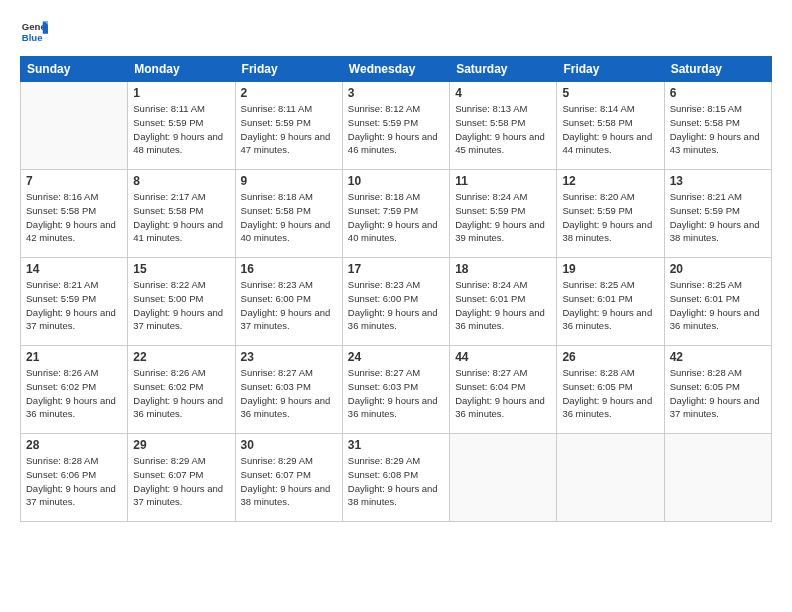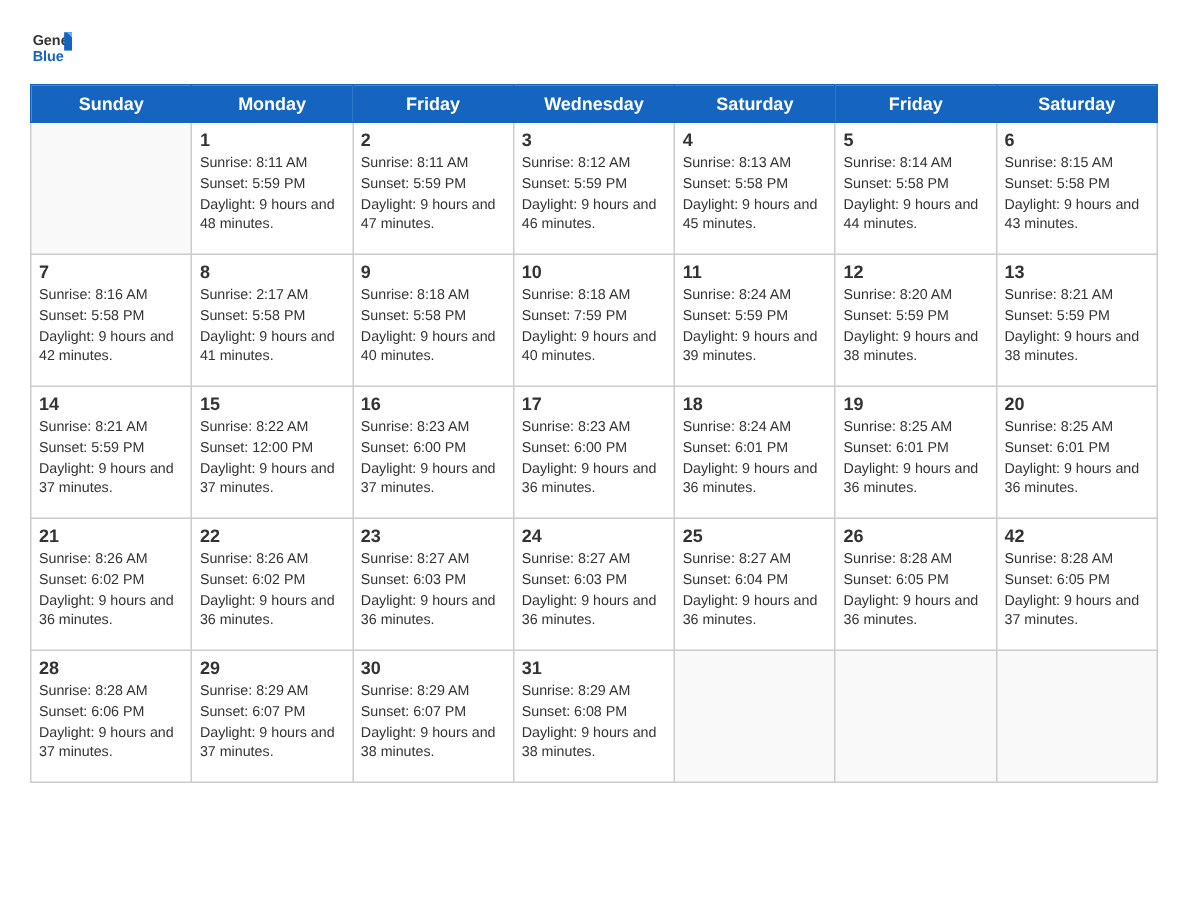--- a/index.html
+++ b/index.html
@@ -49,21 +49,21 @@
       width: 100%;
       border-collapse: collapse;
       border: 1px solid #ccc;
     }
     .calendar th {
       background: #1565c0;
       color: #fff;
       font-size: 12px;
       font-weight: bold;
       padding: 5px 6px;
-      text-align: center;
+      text-align: left;
       border: 1px solid #1565c0;
     }
     .calendar td {
       border: 1px solid #ccc;
       vertical-align: top;
       padding: 4px 5px;
       width: 106px;
       min-height: 80px;
       height: 88px;
     }
@@ -215,21 +215,21 @@
           <td>
             <span class="day-num">14</span>
             <div class="day-info">Sunrise: 8:21 AM
 Sunset: 5:59 PM
 Daylight: 9 hours
 and 37 minutes.</div>
           </td>
           <td>
             <span class="day-num">15</span>
             <div class="day-info">Sunrise: 8:22 AM
-Sunset: 12:00 PM
+Sunset: 5:00 PM
 Daylight: 9 hours
 and 37 minutes.</div>
           </td>
           <td>
             <span class="day-num">16</span>
             <div class="day-info">Sunrise: 8:23 AM
 Sunset: 6:00 PM
 Daylight: 9 hours
 and 37 minutes.</div>
           </td>
@@ -285,21 +285,21 @@
 and 36 minutes.</div>
           </td>
           <td>
             <span class="day-num">24</span>
             <div class="day-info">Sunrise: 8:27 AM
 Sunset: 6:03 PM
 Daylight: 9 hours
 and 36 minutes.</div>
           </td>
           <td>
-            <span class="day-num">25</span>
+            <span class="day-num">44</span>
             <div class="day-info">Sunrise: 8:27 AM
 Sunset: 6:04 PM
 Daylight: 9 hours
 and 36 minutes.</div>
           </td>
           <td>
             <span class="day-num">26</span>
             <div class="day-info">Sunrise: 8:28 AM
 Sunset: 6:05 PM
 Daylight: 9 hours

